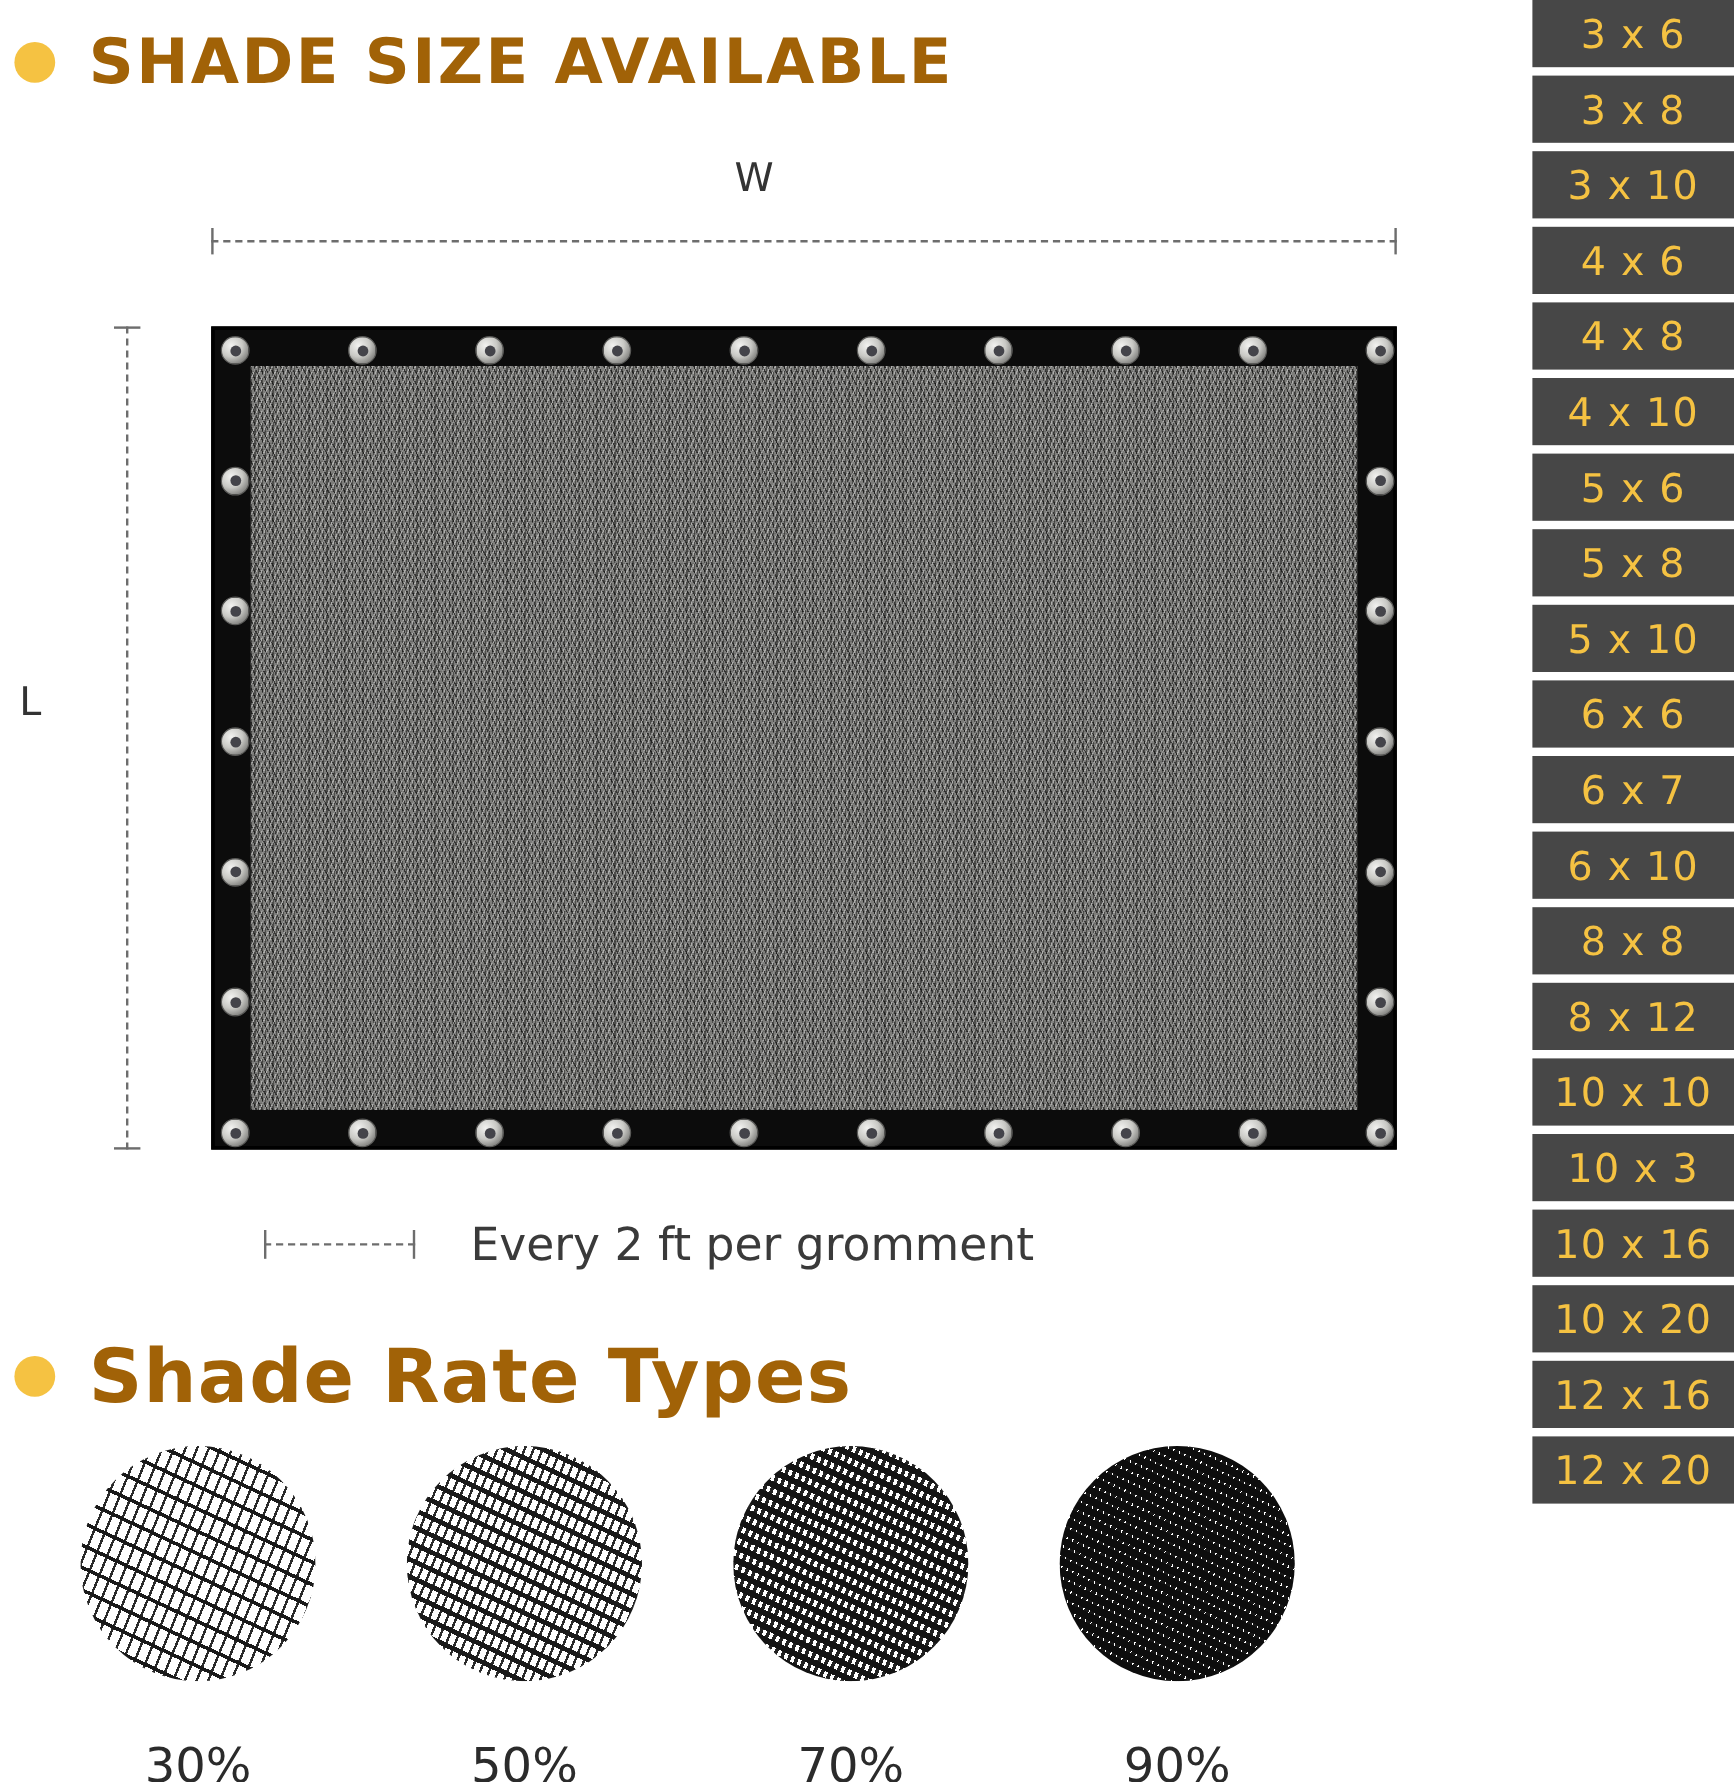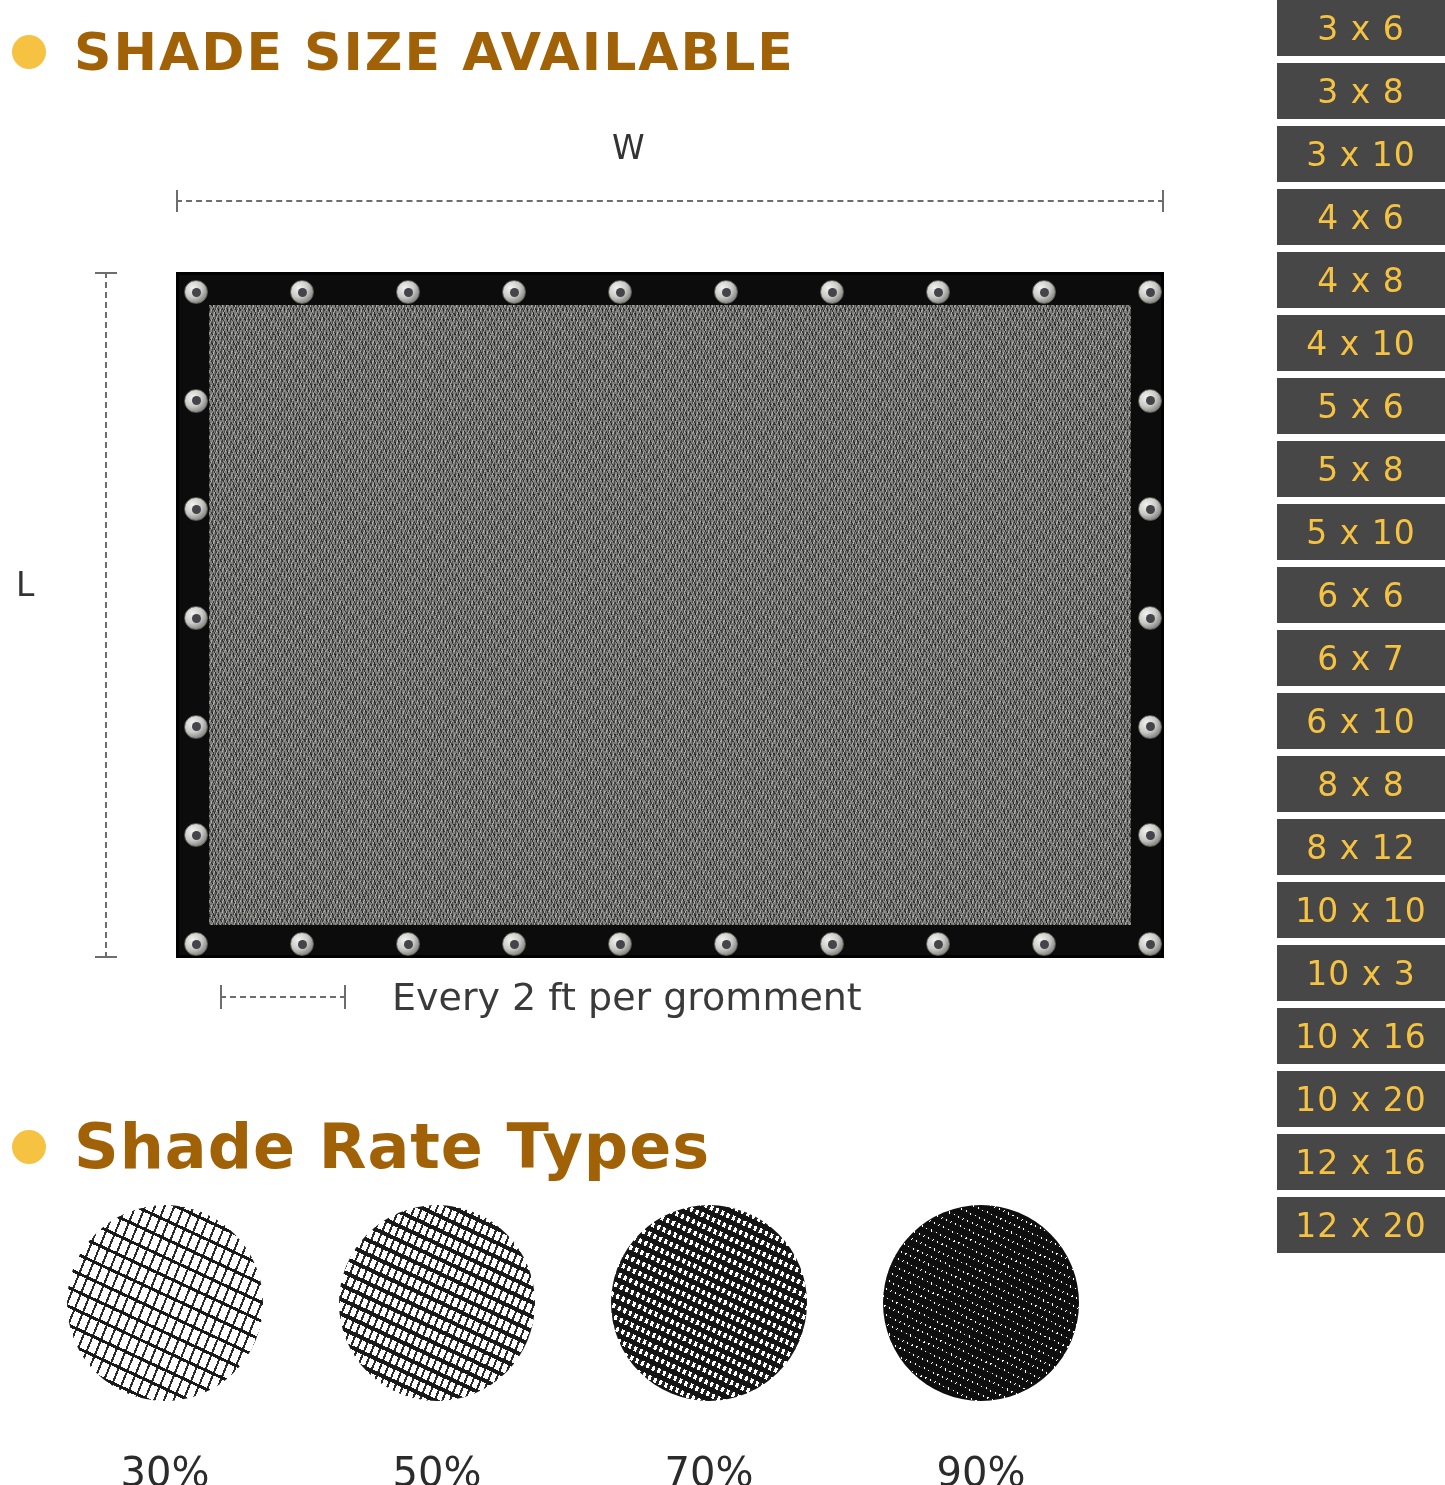--- a/index.html
+++ b/index.html
@@ -169,21 +169,21 @@
     height: 9px;
     margin: -4.5px 0 0 -4.5px;
     border-radius: 50%;
     background: #44444a;
   }
 
   
   .spacing-note {
     position: absolute;
     left: 220px;
-    top: 972px;
+    top: 1012px;
     width: 800px;
     height: 50px;
     display: flex;
     align-items: center;
   }
   .spacing-bracket {
     position: relative;
     width: 126px;
     height: 24px;
     flex: 0 0 auto;

